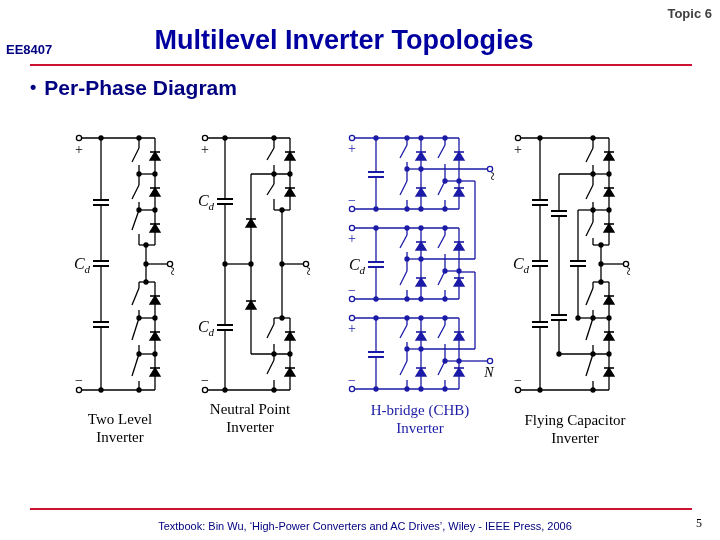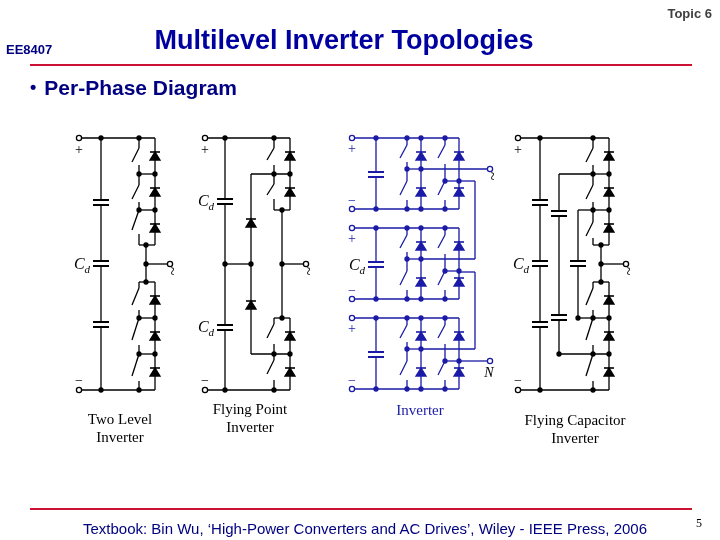--- a/index.html
+++ b/index.html
@@ -4,21 +4,21 @@
 <style>
   html, body { margin: 0; padding: 0; }
   body { width: 720px; height: 540px; background: #ffffff; position: relative; overflow: hidden; font-family: "Liberation Sans", sans-serif; }
   .course { position: absolute; left: 6px; top: 6px; font-size: 13px; font-weight: bold; color: #000080; margin-top: 36px; }
   .topic { position: absolute; right: 8px; top: 6px; font-size: 13px; font-weight: bold; color: #404040; }
   .title { position: absolute; left: 0; width: 688px; top: 25px; text-align: center; font-size: 27px; font-weight: bold; color: #0000a0; padding-left: 0; }
   .title span { position: relative; left: 0px; }
   .rule { position: absolute; left: 30px; width: 662px; height: 2px; background: #cc1133; }
   .bullet { position: absolute; left: 30px; top: 76px; font-size: 21px; font-weight: bold; color: #000080; }
   .bullet .dot { font-size: 18px; margin-right: 8px; position: relative; top: -2px; }
-  .footer { position: absolute; left: 0; width: 720px; top: 520px; text-align: center; font-size: 15px; color: #000080; }
+  .footer { position: absolute; left: 0; width: 720px; top: 520px; text-align: center; font-size: 11px; color: #000080; }
   .footer span { position: relative; left: 5px; }
   .pageno { position: absolute; right: 18px; top: 516px; font-family: "Liberation Serif", serif; font-size: 12px; color: #000; }
   svg.circ { position: absolute; left: 0; top: 0; }
   .cap { position: absolute; font-family: "Liberation Serif", serif; font-size: 15px; text-align: center; line-height: 18px; }
   .cap.black { color: #000; }
   .cap.blue { color: #1a1aa6; }
 </style>
 </head>
 <body>
 
@@ -409,24 +409,25 @@
 <div class="cap black" style="left:512px; top:141px; width:12px; font-size:14px;">+</div>
 <div class="cap black" style="left:512px; top:372px; width:12px; font-size:14px;">−</div>
 <div class="cap black" style="left:509px; top:255px; width:24px; font-style:italic; font-size:16px;">C<sub style="font-size:11px">d</sub></div>
 <div class="cap black" style="left:622px; top:262px; width:12px; font-size:16px; transform:rotate(90deg);">~</div>
 
 <div class="cap black" style="left:70px; top:410px; width:100px;">
   <div>Two Level</div>
   <div>Inverter</div>
 </div>
 <div class="cap black" style="left:190px; top:400px; width:120px;">
-  <div>Flying Point</div>
+  <div>Neutral Point</div>
   <div>Inverter</div>
 </div>
 <div class="cap blue" style="left:355px; top:401px; width:130px;">
+  <div>H-bridge (CHB)</div>
   <div>Inverter</div>
 </div>
 <div class="cap black" style="left:510px; top:411px; width:130px;">
   <div>Flying Capacitor</div>
   <div>Inverter</div>
 </div>
 
 <div class="rule" style="top:508px;"></div>
 <div class="footer"><span>Textbook: Bin Wu, ‘High-Power Converters and AC Drives’, Wiley - IEEE Press, 2006</span></div>
 <div class="pageno">5</div>

